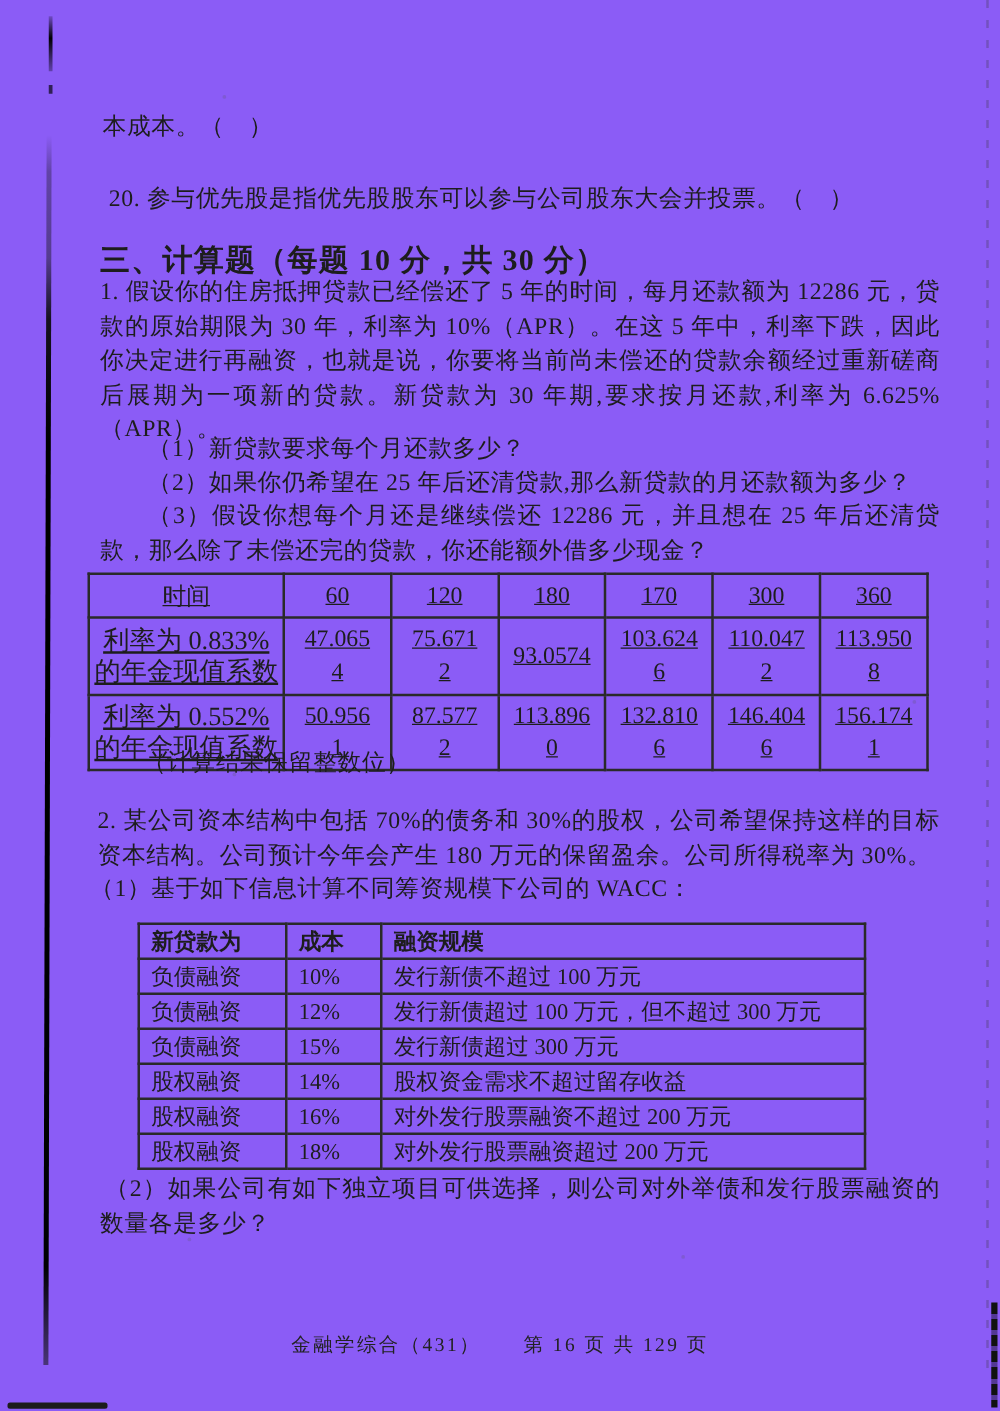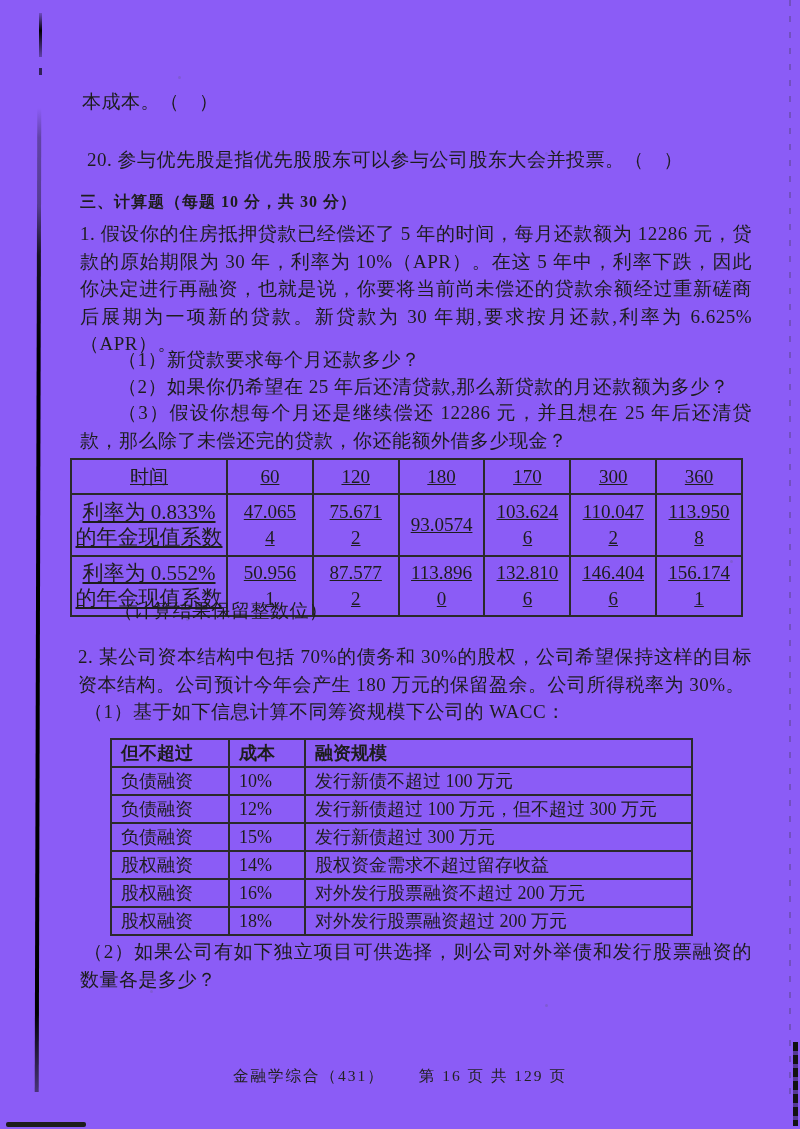--- a/index.html
+++ b/index.html
@@ -8,21 +8,21 @@
     width:800px;height:1129px;
     margin:0 auto;
     background:#8b5cf6;
     overflow:hidden;
     font-family:"Liberation Serif","DejaVu Serif",serif;
     color:#1d1d1d;
   }
   .txt{position:absolute;letter-spacing:0.5px;}
   .body-text{font-size:19px;line-height:27.5px;text-align:justify;}
   .indent2{text-indent:2em;}
-  .heading{font-size:16px;font-weight:700;letter-spacing:1px;}
+  .heading{font-size:24px;font-weight:700;letter-spacing:1px;}
   
   table{border-collapse:collapse;position:absolute;table-layout:fixed;}
   .t1{left:70px;top:458px;width:673px;text-decoration:underline;}
   .t1 th,.t1 td{
     border:2px solid #2a2a2a;
     text-align:center;vertical-align:middle;
     white-space:pre-line;
     font-weight:normal;
     padding:1px 2px;
   }
@@ -157,31 +157,31 @@
 6</td>
       <td class="num">156.174
 1</td>
     </tr>
   </tbody>
     </table>
 
   <div class="txt body-text" style="left:114px;top:597px;">（计算结果保留整数位）</div>
 
   <div class="txt body-text" style="left:78px;top:643px;width:674px;">2. 某公司资本结构中包括 70%的债务和 30%的股权，公司希望保持这样的目标资本结构。公司预计今年会产生 180 万元的保留盈余。公司所得税率为 30%。</div>
-  <div class="txt body-text" style="left:84px;top:698px;width:668px;">（1）基于如下信息计算不同筹资规模下公司的 WACC：</div>
+  <div class="txt body-text" style="left:72px;top:698px;width:668px;">（1）基于如下信息计算不同筹资规模下公司的 WACC：</div>
 
   <table class="t2">
     <colgroup>
       <col style="width:118px">
         <col style="width:76px">
         <col>
     </colgroup>
     <tbody>
         <tr>
-      <th>但不超过</th>
+      <th>新贷款为</th>
       <th>成本</th>
       <th>融资规模</th>
     </tr>
     <tr>
       <td>负债融资</td>
       <td>10%</td>
       <td>发行新债不超过 100 万元</td>
     </tr>
     <tr>
       <td>负债融资</td>

